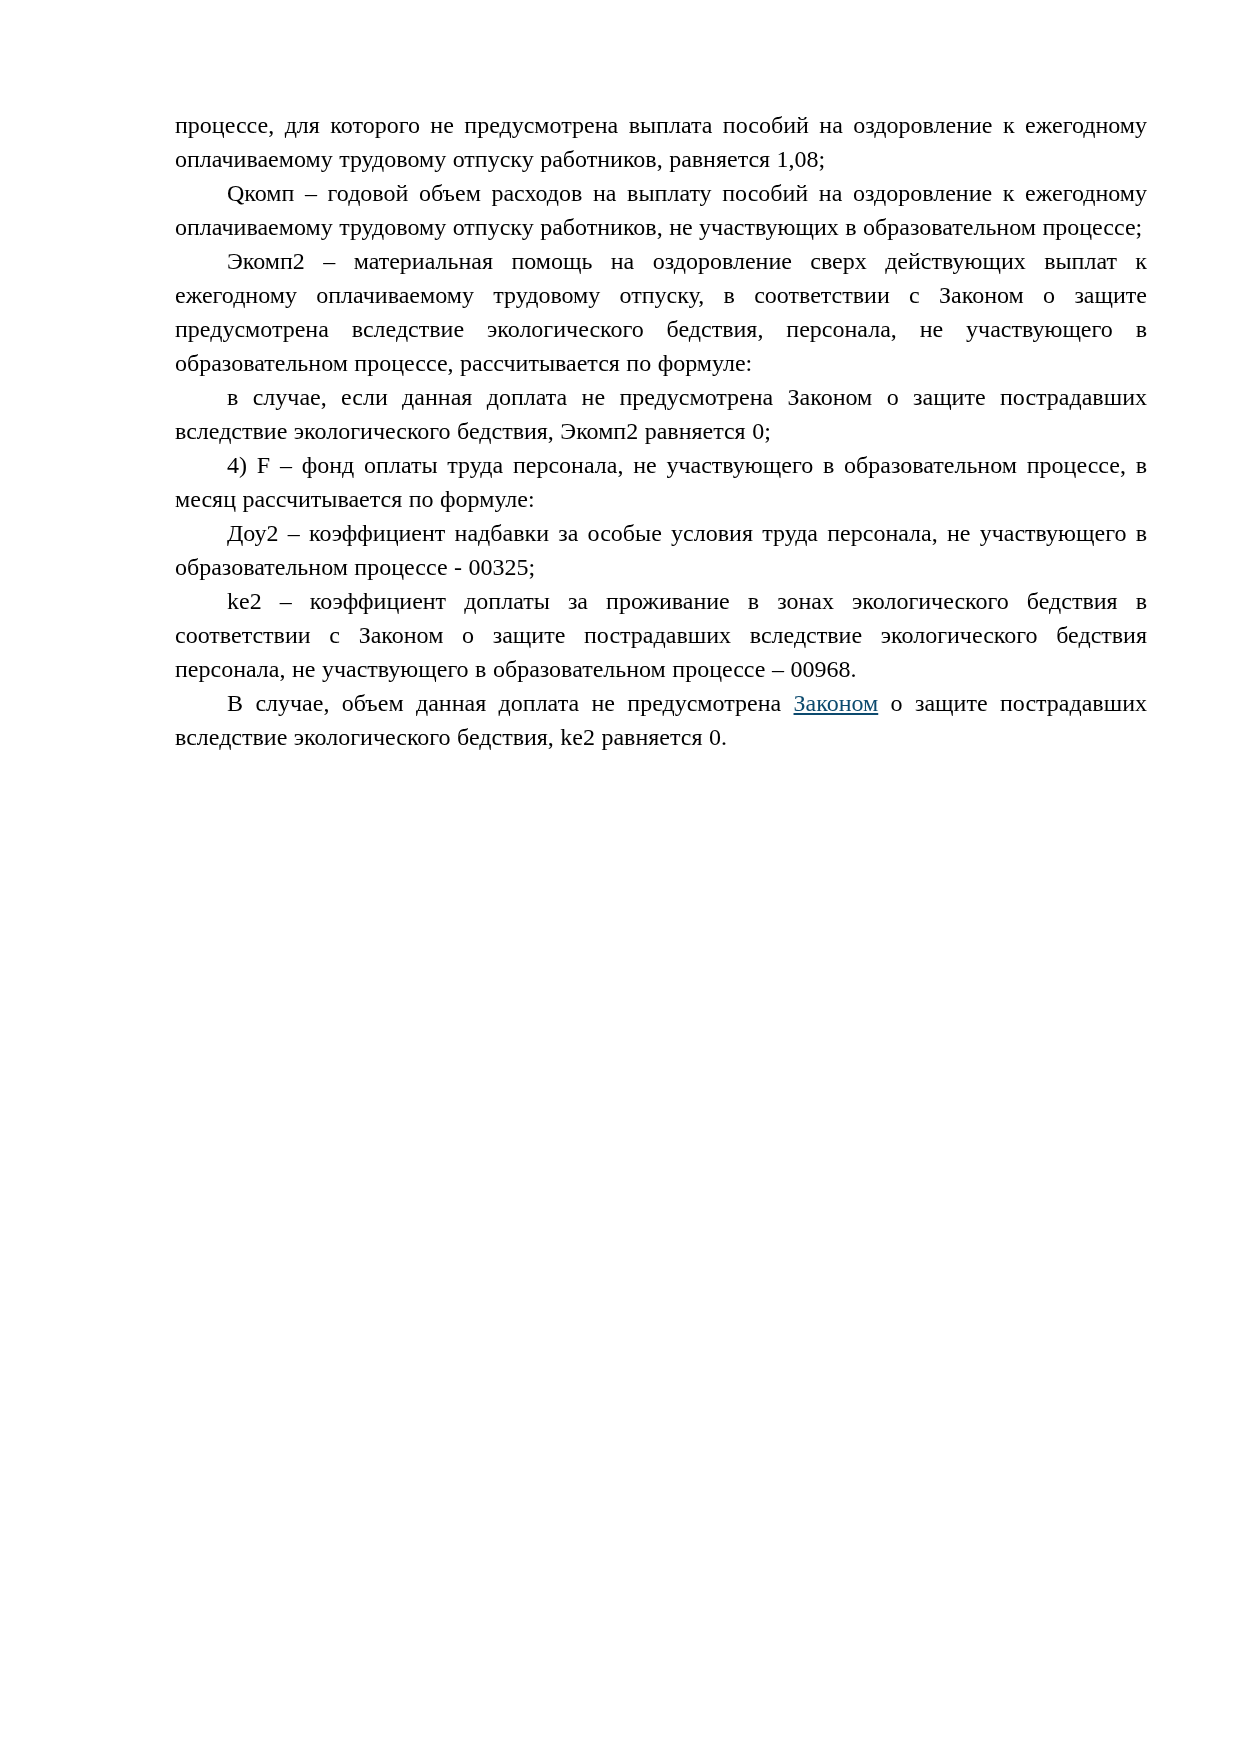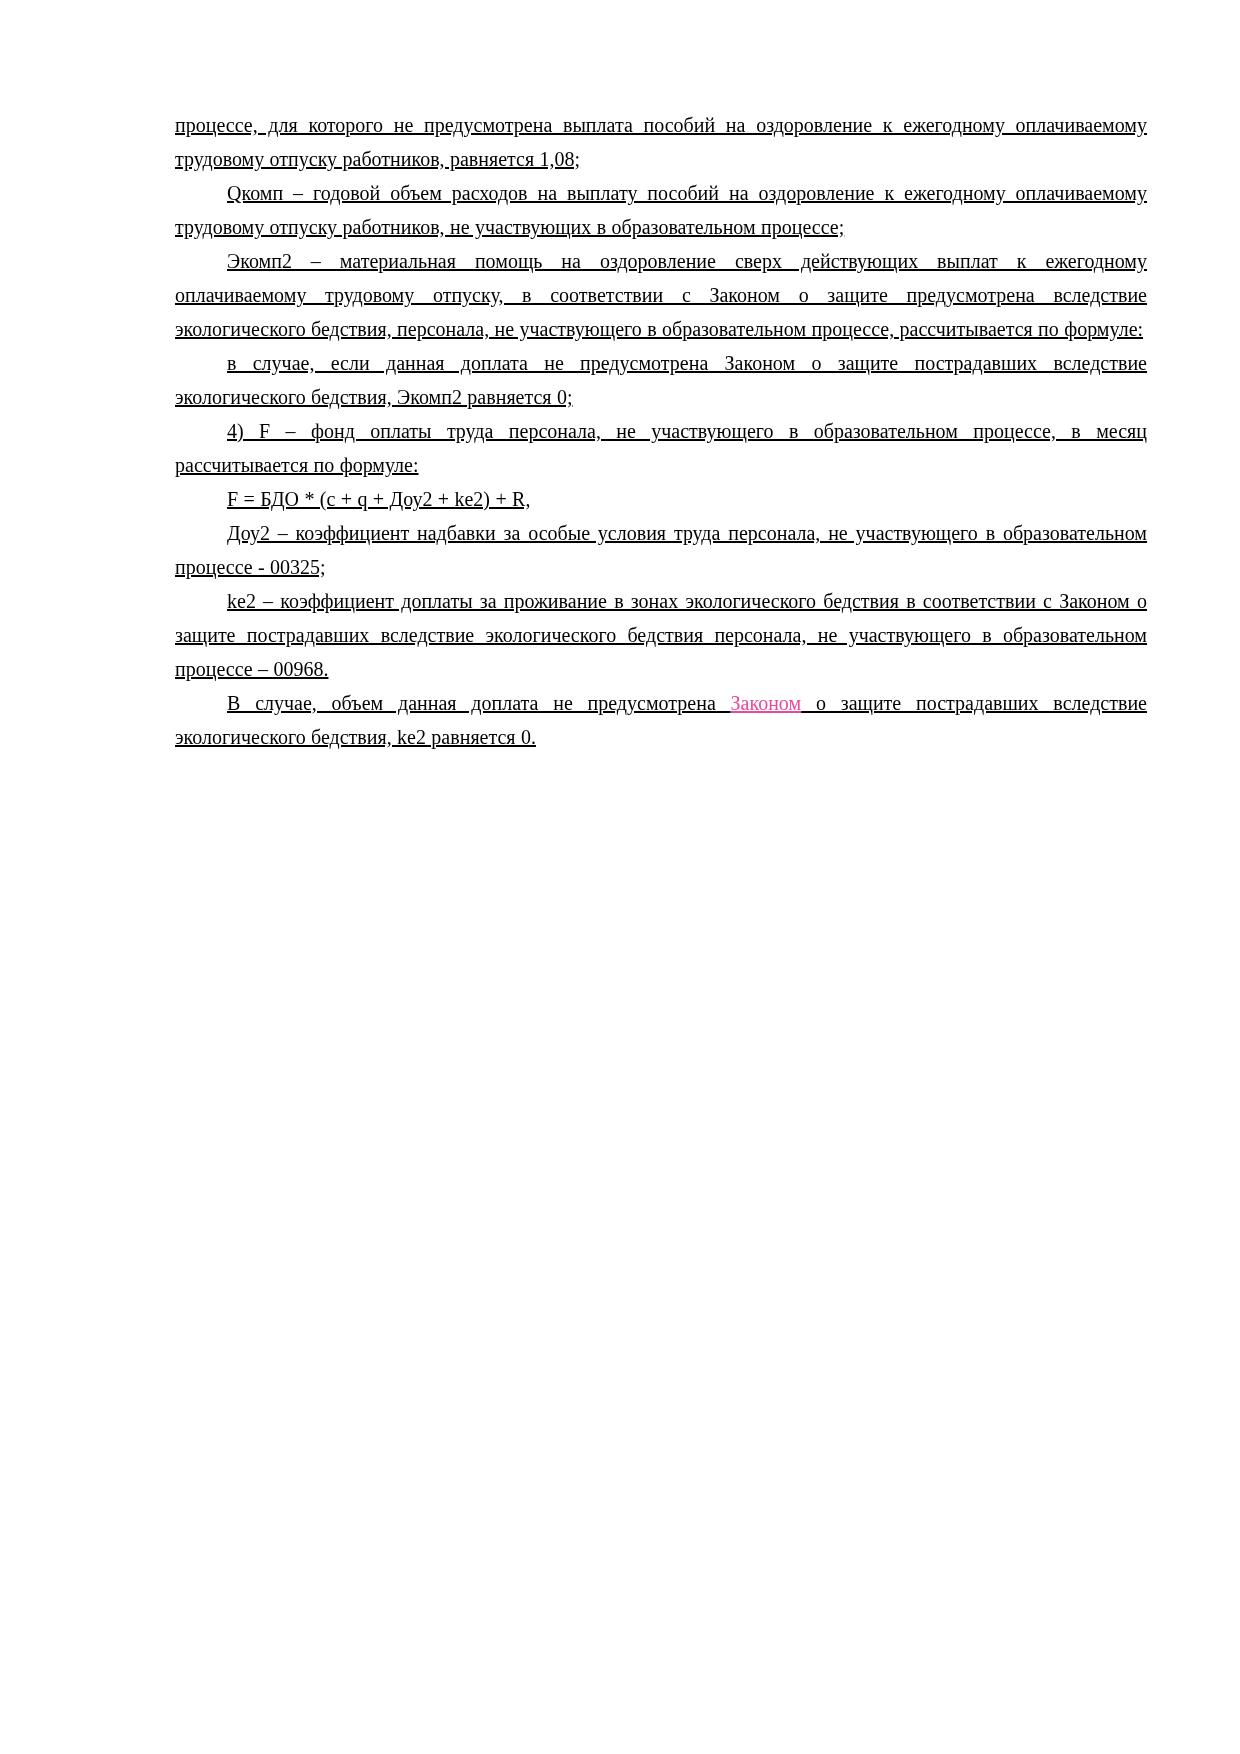--- a/index.html
+++ b/index.html
@@ -25,35 +25,34 @@
   }
   .text-block {
     position: absolute;
     left: 175px;
     top: 108px;
     width: 972px;
   }
   p.para {
     margin: 0;
     padding: 0;
-    font-size: 20px;
+    font-size: 24px;
     line-height: 34px;
     text-align: justify;
     text-indent: 52px;
     word-spacing: 0.02em;
-    text-decoration: underline;
   }
   p.para.no-indent {
     text-indent: 0;
   }
   p.para.formula {
     text-align: left;
   }
   a.doc-link {
-    color: #ec4899;
+    color: #0c4a6e;
     text-decoration: underline;
     cursor: pointer;
   }
 </style>
 </head>
 <body>
 
 <div class="page">
   <div class="text-block">
 
@@ -62,21 +61,20 @@
 
     <p class="para">Qкомп – годовой объем расходов на выплату пособий на оздоровление к ежегодному оплачиваемому трудовому отпуску работников, не участвующих в образовательном процессе;</p>
 
     <p class="para">Экомп2 – материальная помощь на оздоровление сверх действующих выплат к ежегодному оплачиваемому трудовому отпуску, в соответствии с Законом о защите предусмотрена вследствие экологического бедствия, персонала, не участвующего в образовательном процессе, рассчитывается по формуле:</p>
 
 
     <p class="para">в случае, если данная доплата не предусмотрена Законом о защите пострадавших вследствие экологического бедствия, Экомп2 равняется 0;</p>
 
     <p class="para">4) F – фонд оплаты труда персонала, не участвующего в образовательном процессе, в месяц рассчитывается по формуле:</p>
 
-    <p class="para formula">F = БДО * (с + q + Доу2 + ke2) + R,</p>
 
 
     <p class="para">Доу2 – коэффициент надбавки за особые условия труда персонала, не участвующего в образовательном процессе - 00325;</p>
 
     <p class="para">ke2 – коэффициент доплаты за проживание в зонах экологического бедствия в соответствии с Законом о защите пострадавших вследствие экологического бедствия персонала, не участвующего в образовательном процессе – 00968.</p>
 
     <p class="para">
       <span>В случае, объем данная доплата не предусмотрена </span><a class="doc-link">Законом</a><span> о защите пострадавших вследствие экологического бедствия, ke2 равняется 0.</span>
     </p>
 

